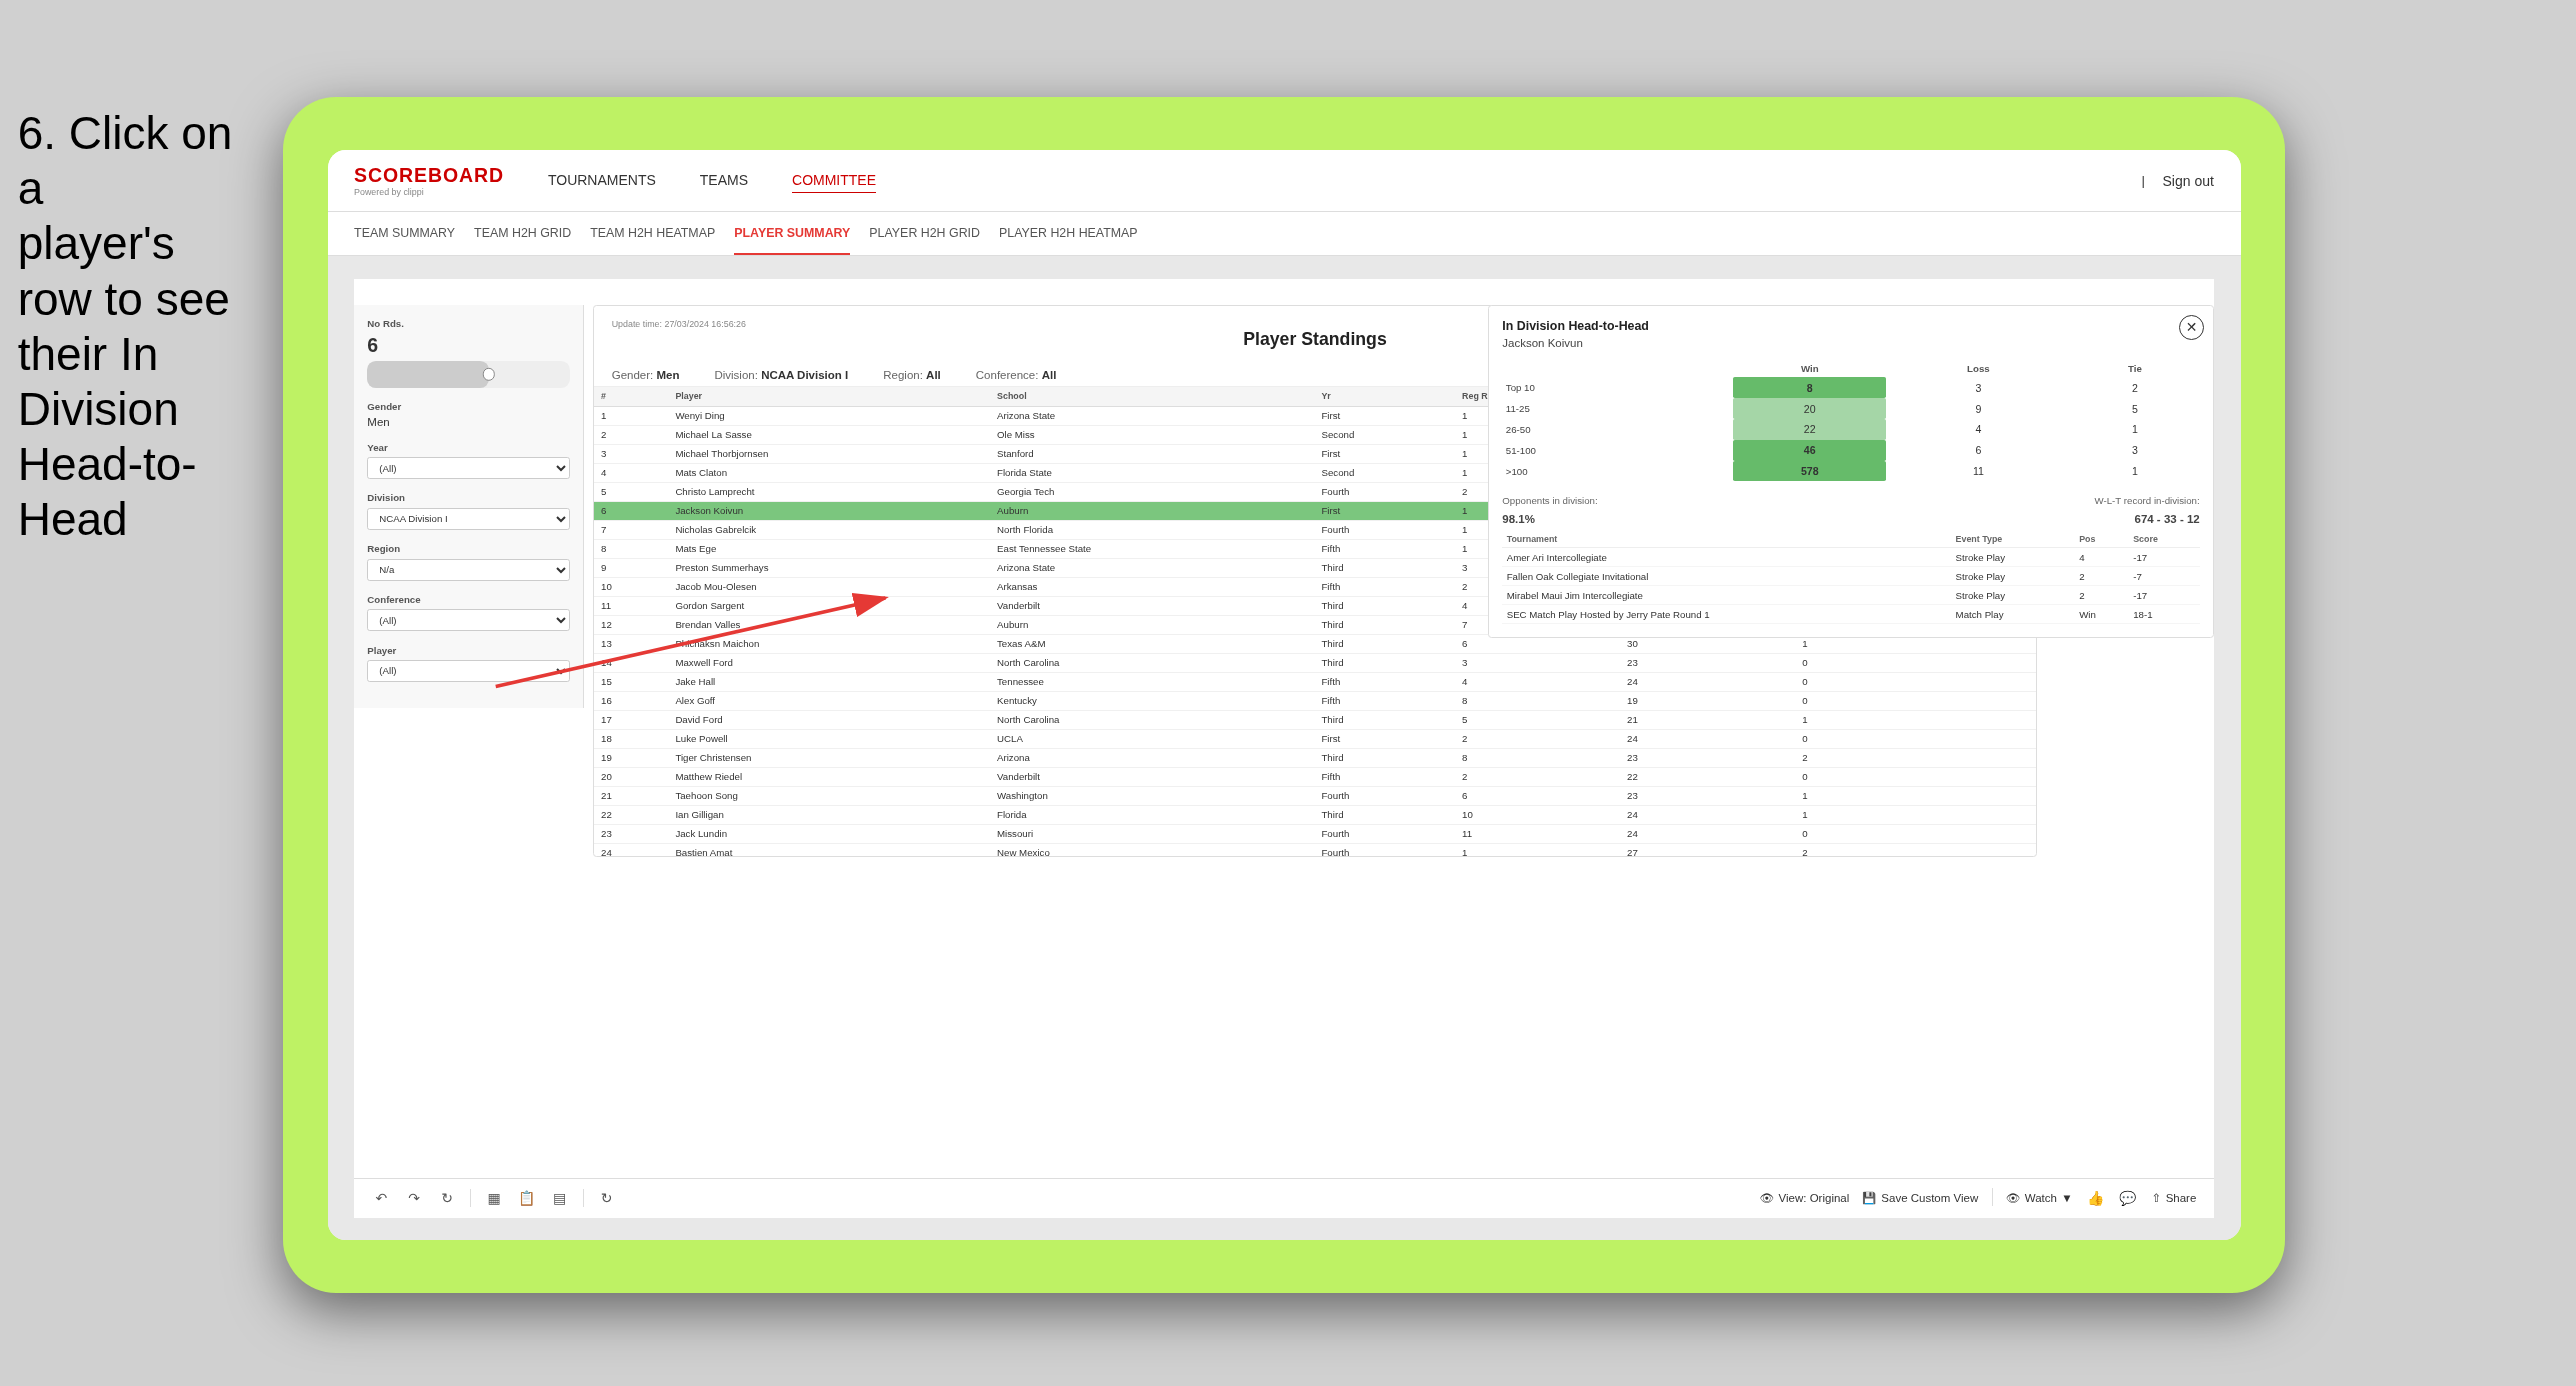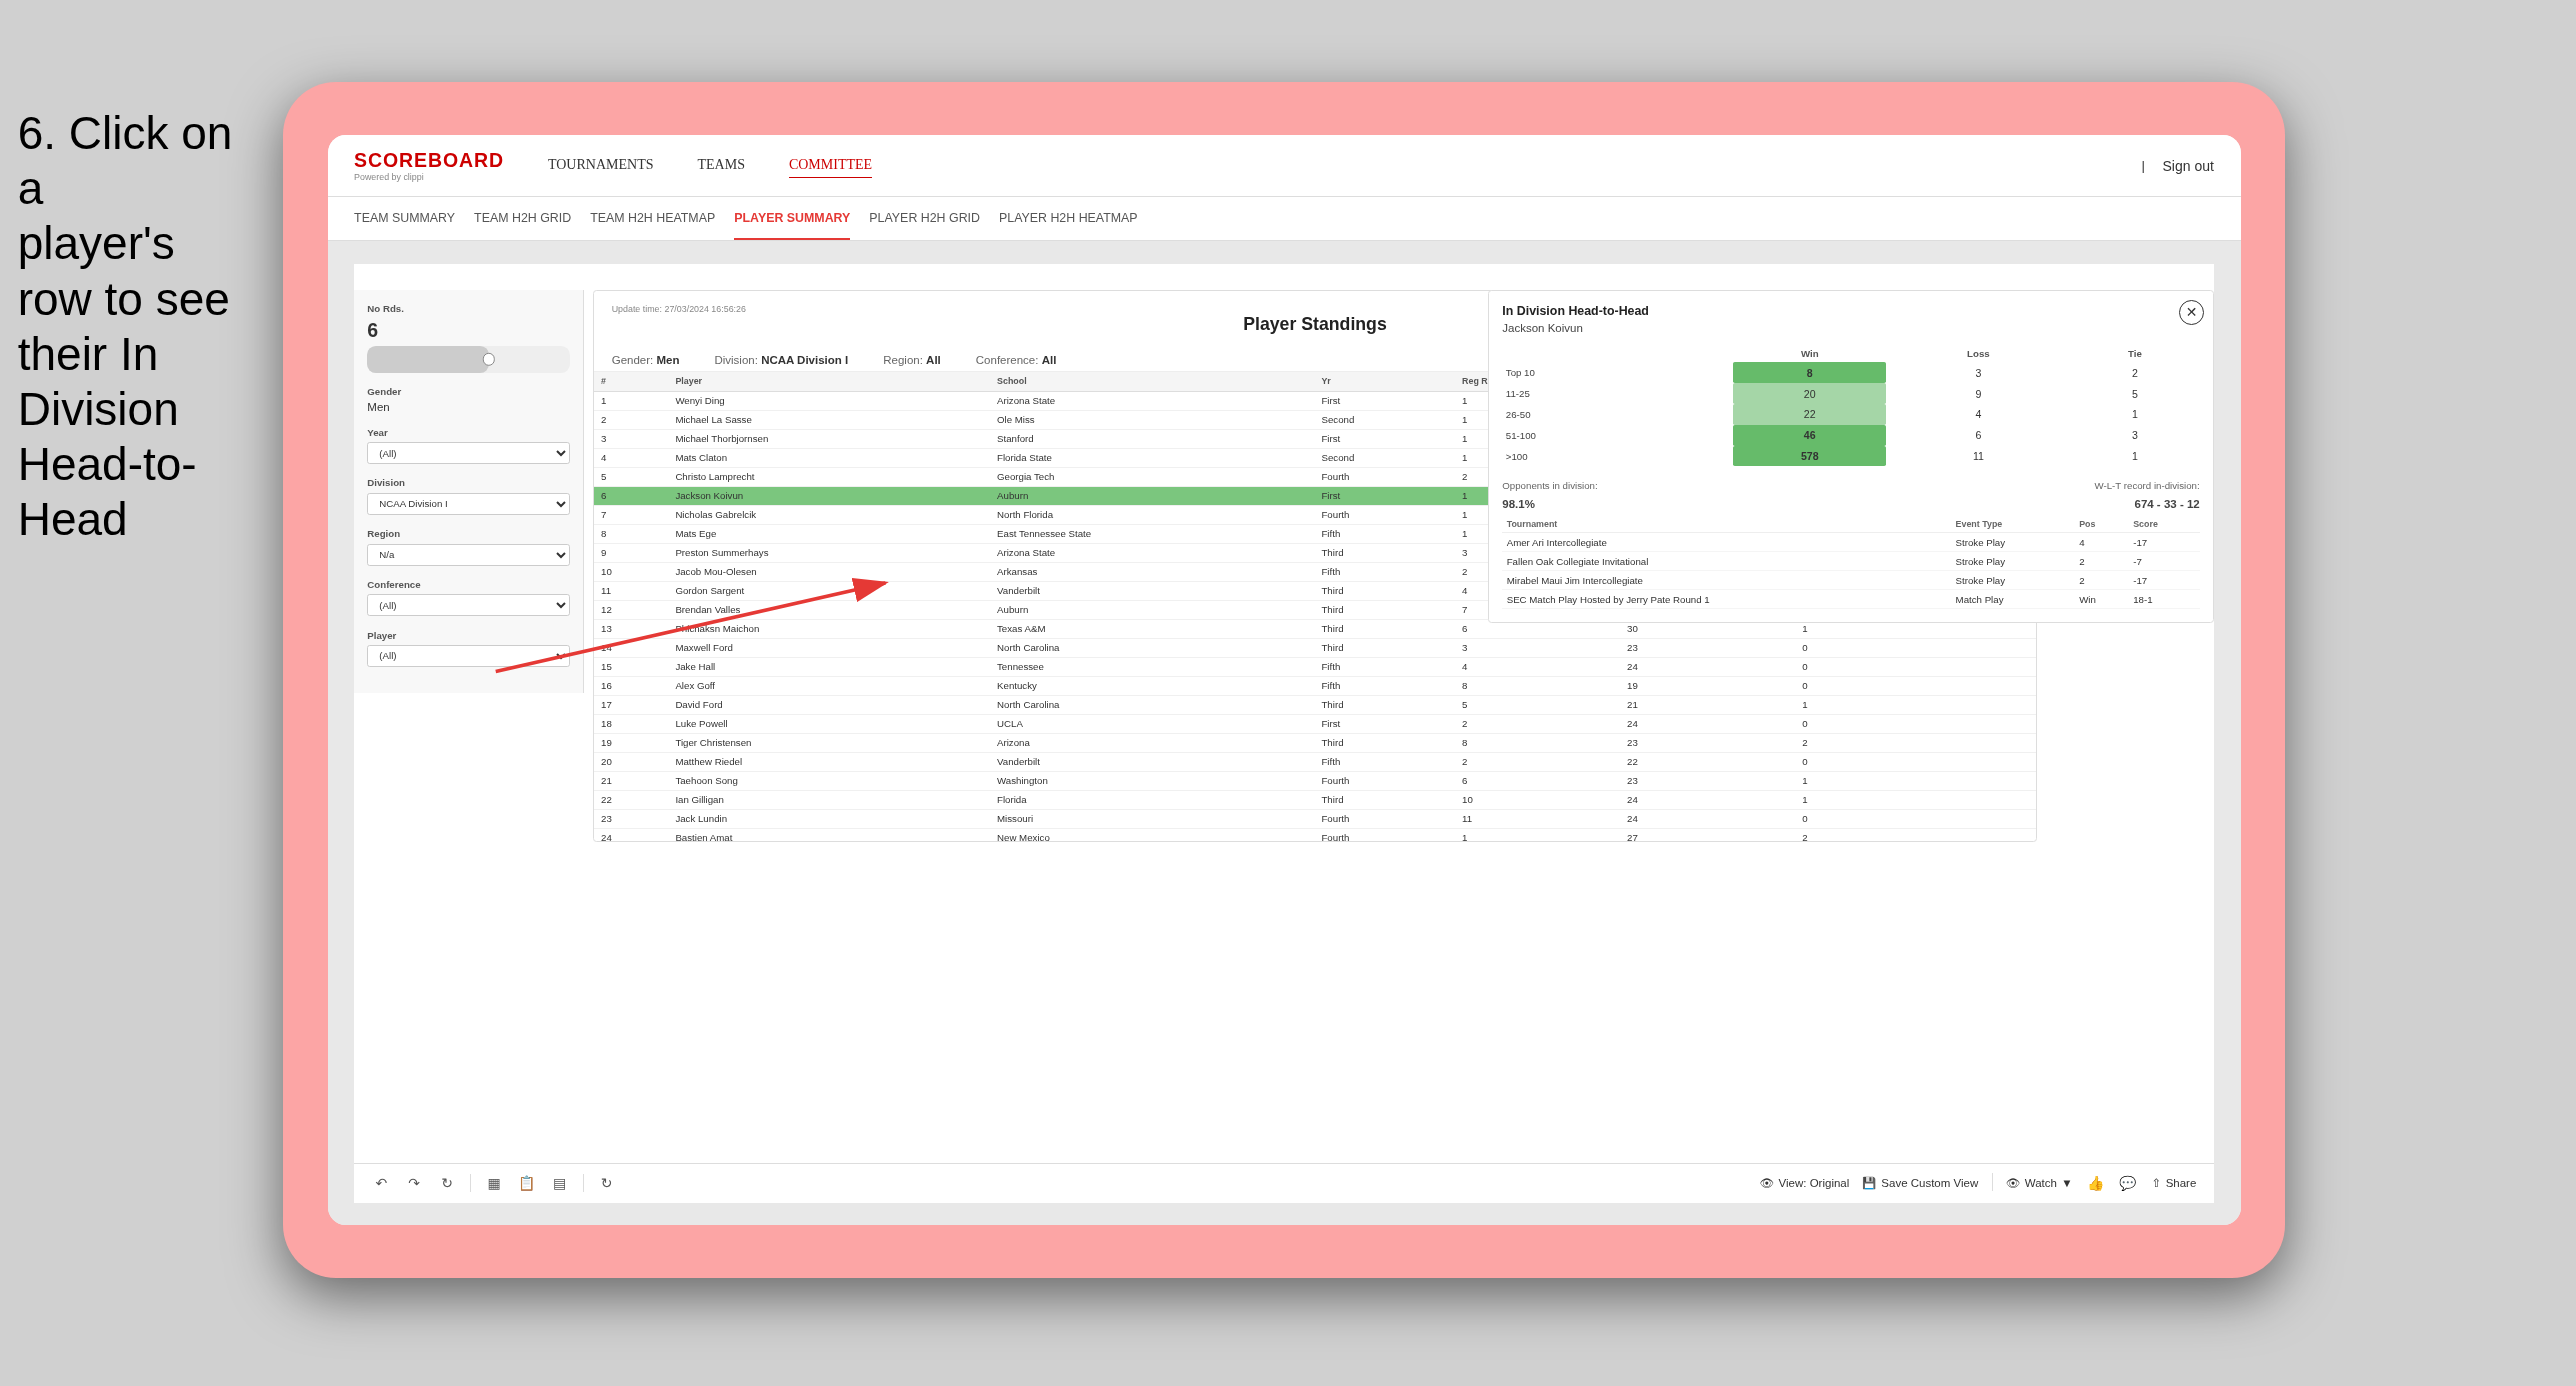--- a/index.html
+++ b/index.html
@@ -22,24 +22,24 @@
       font-weight: 400;
       line-height: 1.2;
       color: #000;
       padding: 0 17.7px;
     }
 
     
     .tablet-frame {
       position: absolute;
       left: 283px;
-      top: 82px;
+      top: 97px;
       width: 2002px;
       height: 1196px;
-      background: #fca5a5;
+      background: #bef264;
       border-radius: 53px;
       box-shadow: 0 17.7px 53px rgba(0,0,0,0.5);
       display: flex;
       align-items: center;
       justify-content: center;
     }
 
     .tablet-screen {
       width: 1913px;
       height: 1090px;
@@ -75,21 +75,20 @@
     }
 
     .logo-powered {
       font-size: 8.9px;
       color: #888;
     }
 
     .nav-items {
       display: flex;
       gap: 44px;
-      font-family: Liberation Serif, serif;
     }
 
     .nav-item {
       font-size: 14px;
       color: #333;
       cursor: pointer;
       padding: 4.4px 0;
     }
 
     .nav-item.active {

